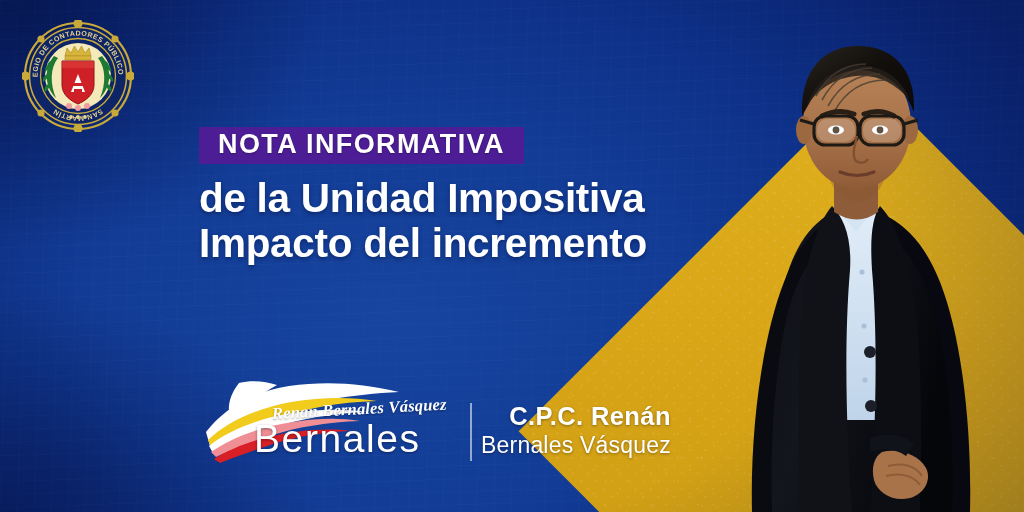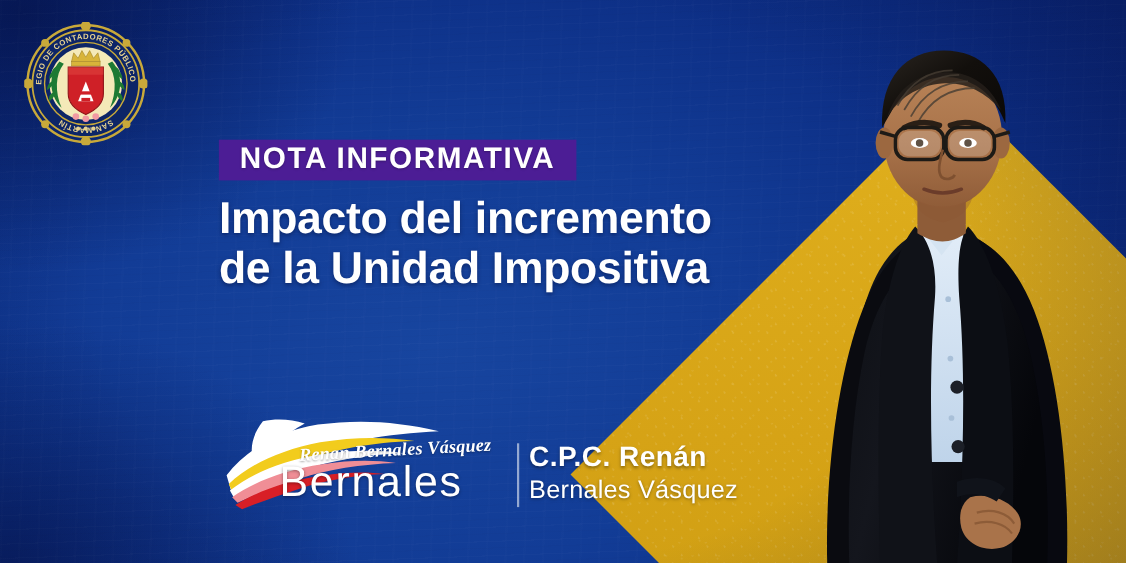--- a/index.html
+++ b/index.html
@@ -189,20 +189,21 @@
     white-space: nowrap;
   }
   .person-name .n1 {
     display: block;
     color: #ffffff;
     font-size: 25.5px;
     font-weight: bold;
     letter-spacing: .4px;
     line-height: 1.16;
     text-shadow: 0 1px 3px rgba(0,0,0,.38);
+    text-align: right;
   }
   .person-name .n2 {
     display: block;
     color: #ffffff;
     font-size: 23px;
     font-weight: normal;
     letter-spacing: .2px;
     line-height: 1.2;
     text-shadow: 0 1px 3px rgba(0,0,0,.38);
   }
@@ -288,22 +289,22 @@
         <circle cx="49" cy="97" r="1.9"></circle>
         <circle cx="56" cy="97" r="1.9"></circle>
         <circle cx="63" cy="97" r="1.9"></circle>
       </g>
     </svg>
   </div>
 
   <div class="headline-block">
     <div class="kicker">NOTA INFORMATIVA</div>
     <div class="title">
+      <span class="tline">de la Unidad Impositiva</span>
       <span class="tline">Impacto del incremento</span>
-      <span class="tline">de la Unidad Impositiva</span>
     </div>
   </div>
 
   <div class="footer">
 
     <div class="brandmark">
       <svg viewBox="0 0 276 106" width="276" height="106" aria-hidden="true">
 
         <path d="M46 19 C58 16 72 17 84 21 C66 31 50 45 39 58 C34 49 34 34 46 19 Z" fill="#ffffff"></path>
 

